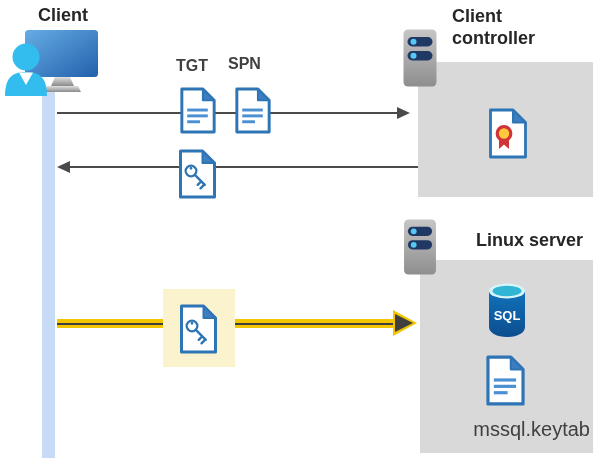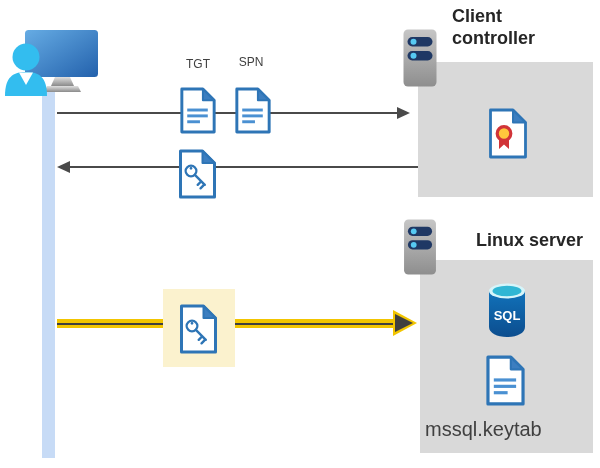--- a/index.html
+++ b/index.html
@@ -10,24 +10,24 @@
   
   .node-box{background:#D9D9D9;}
   .dc-box{left:418px;top:62px;width:175px;height:135px;}
   .linux-box{left:420px;top:260px;width:173px;height:193px;}
 
   
   .label-bold{font-weight:700;font-size:18px;line-height:22px;color:#262626;}
   .client-label{left:18px;top:4px;width:90px;text-align:center;}
   .dc-label{left:452px;top:5px;width:118px;}
   .linux-label{left:476px;top:229px;width:140px;white-space:nowrap;}
-  .ticket-label{font-weight:400;font-size:12px;color:#404040;text-align:center;}
+  .ticket-label{font-weight:700;font-size:16px;color:#404040;}
   .tgt-label{left:176px;top:57px;width:44px;}
   .spn-label{left:228px;top:55px;width:46px;}
-  .keytab-label{left:425px;top:418px;width:165px;font-weight:400;font-size:20px;color:#404040;text-align:left;}
+  .keytab-label{left:425px;top:418px;width:165px;font-weight:400;font-size:20px;color:#404040;text-align:right;}
 
   
   .lifeline{left:42px;top:90px;width:13px;height:368px;background:#C7DBF6;}
 
   
   .hline{height:2px;background:#4A4A4A;}
   .arrow1-line{left:57px;top:112px;width:340px;}
   .arrow1-head{left:397px;top:107px;width:0;height:0;
     border-top:6px solid transparent;border-bottom:6px solid transparent;border-left:13px solid #4A4A4A;}
   .arrow2-line{left:70px;top:166px;width:348px;}
@@ -108,20 +108,21 @@
   </defs>
 </svg>
 
 <div class="stage">
 
   <div class="abs node-box dc-box z1"></div>
   <div class="abs node-box linux-box z1"></div>
 
   <div class="abs lifeline z0"></div>
 
+  <div class="abs label-bold client-label z4">Client</div>
   <svg class="abs z4" style="left:3px;top:28px" width="100" height="68" viewBox="0 0 100 68">
     <rect x="22" y="2" width="73" height="47" rx="3.5" fill="url(#g-screen)"></rect>
     <polygon points="52,49 67,49 71,58 48,58" fill="url(#g-stand)"></polygon>
     <polygon points="44,58 75,58 78,64 41,64" fill="url(#g-stand)"></polygon>
     <circle cx="23" cy="29" r="13.5" fill="#33BDEF"></circle>
     <path d="M2 68 C2 49 10 44 23 44 C36 44 44 49 44 68 Z" fill="#33BDEF"></path>
     <path d="M16 44.5 L30 44.5 L23 57 Z" fill="#FFFFFF"></path>
   </svg>
 
   <div class="abs hline arrow1-line z2"></div>

